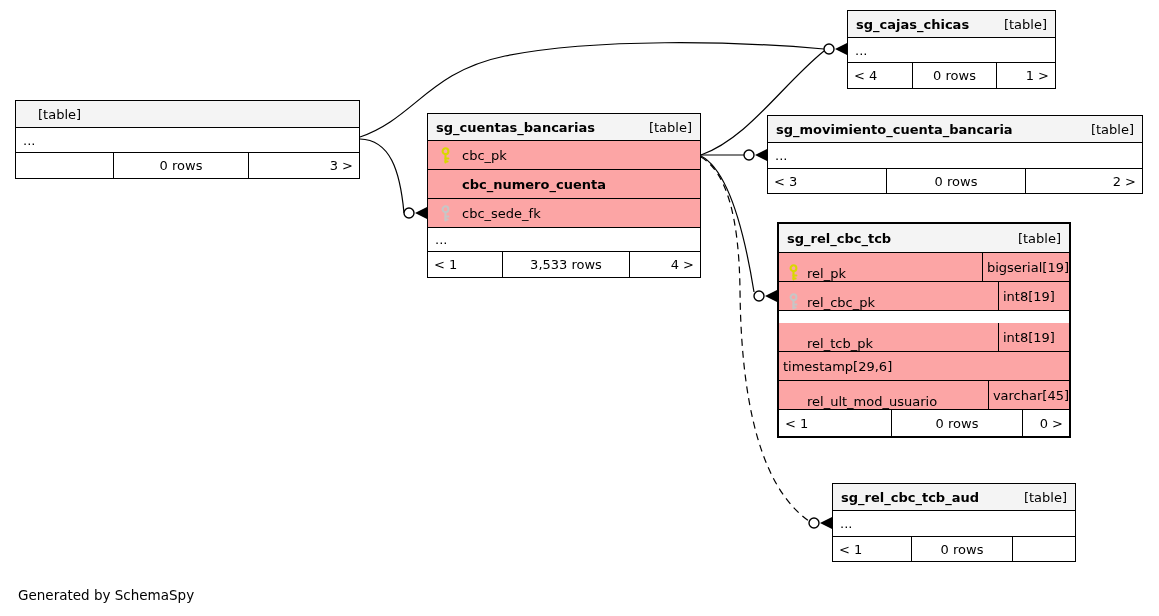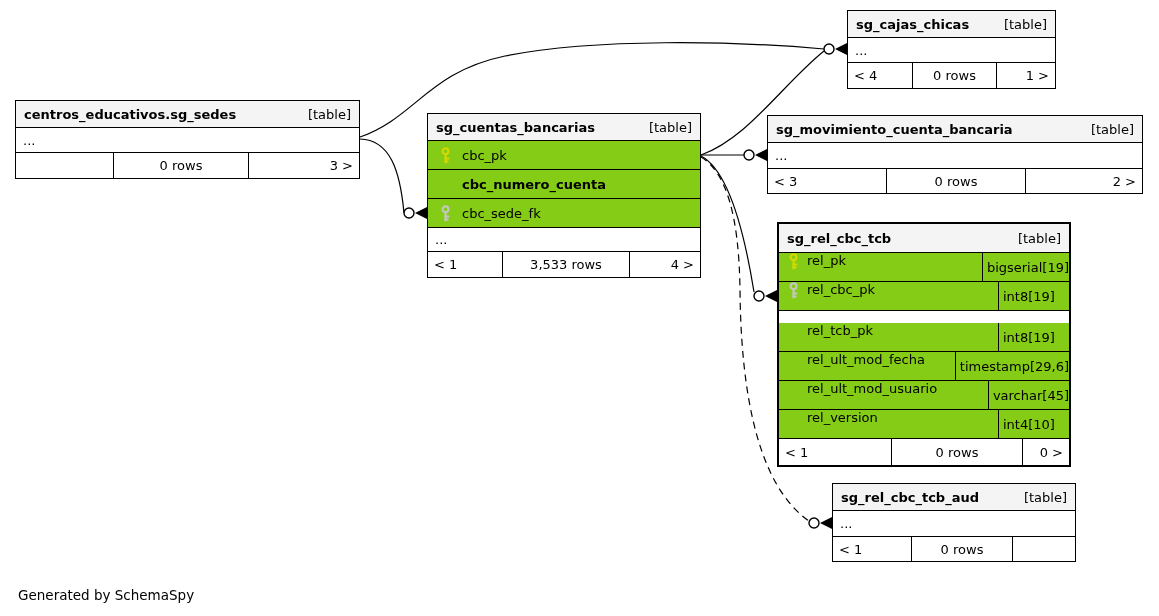--- a/index.html
+++ b/index.html
@@ -15,32 +15,32 @@
   .marker-circle{fill:#fff;stroke:#000;stroke-width:1.4;}
   .marker-crow{fill:#000;stroke:none;}
   .tnode{position:absolute;background:#fff;border:1px solid #000;}
   .tnode.thick{border-width:2px;}
   .thead{
     display:flex;justify-content:space-between;align-items:center;
     background:#f4f4f4;border-bottom:1px solid #000;padding:0 8px;text-align:right;
   }
   .tname{font-weight:bold;white-space:nowrap;}
   .ttag{font-weight:normal;padding-left:14px;white-space:nowrap;}
-  .crow{display:flex;align-items:center;border-bottom:1px solid #000;background:#84cc16;}
+  .crow{display:flex;align-items:center;border-bottom:1px solid #000;background:#fca5a5;}
   .iconslot{width:34px;display:flex;justify-content:center;align-items:center;flex:0 0 auto;}
   .iconslot.narrow{width:28px;}
   .colname{white-space:nowrap;}
   .ellip{padding-left:7px;display:flex;align-items:center;border-bottom:1px solid #000;}
   .tfoot{display:flex;align-items:stretch;}
   .tfoot .fcell{display:flex;align-items:center;overflow:hidden;white-space:nowrap;}
   .tfoot .fcell + .fcell{border-left:1px solid #000;}
   .fcell.left{padding-left:6px;justify-content:flex-start;}
   .fcell.center{justify-content:center;}
   .fcell.right{justify-content:flex-end;padding-right:6px;}
-  .namecell{display:flex;align-items:flex-start;border-right:1px solid #000;height:100%;}
+  .namecell{display:flex;align-items:flex-end;border-right:1px solid #000;height:100%;}
   .typecell{padding-left:4px;display:flex;align-items:center;white-space:nowrap;}
   .keyicon{display:block;}
   .keyicon.pk{stroke:#d8d800;}
   .keyicon.fk{stroke:#c6c6c6;}
   .credit{position:absolute;left:18px;top:587px;font-size:13.5px;}
 </style>
 </head>
 <body>
 
 <svg class="edges" width="1159" height="616" viewBox="0 0 1159 616">
@@ -63,21 +63,20 @@
   <circle class="marker-circle" cx="759" cy="296" r="5"></circle>
   <polygon class="marker-crow" points="765,296 777,290 777,302"></polygon>
 
   <path class="edge dashed" d="M701,157 C726,172 739,215 740,290 C741,400 760,487 809,521"></path>
   <circle class="marker-circle" cx="814" cy="523" r="5"></circle>
   <polygon class="marker-crow" points="820,523 832,517 832,529"></polygon>
 </svg>
 
 <div class="tnode" style="left:15px;top:100px;width:345px;">
   <div class="thead" style="height:27px;">
-    <span class="tname">centros_educativos.sg_sedes</span>
     <span class="ttag">[table]</span>
   </div>
   <div class="ellip" style="height:25px;">...</div>
   <div class="tfoot" style="height:25px;">
     <div class="fcell left" style="width:97px;"></div>
     <div class="fcell center" style="width:135px;">0 rows</div>
     <div class="fcell right" style="flex:1;">3 &gt;</div>
   </div>
 </div>
 
@@ -180,39 +179,28 @@
     <div class="typecell">int8[19]</div>
   </div>
   <div class="crow" style="height:29px;margin-top:12px;">
     <div class="namecell" style="width:220px;">
       <span class="iconslot narrow"></span>
       <span class="colname">rel_tcb_pk</span>
     </div>
     <div class="typecell">int8[19]</div>
   </div>
   <div class="crow" style="height:29px;">
-    <div class="namecell" style="width:220px;">
-      <span class="iconslot narrow"></span>
-      <span class="colname">rel_ult_mod_fecha</span>
-    </div>
     <div class="typecell">timestamp[29,6]</div>
   </div>
   <div class="crow" style="height:29px;">
     <div class="namecell" style="width:220px;">
       <span class="iconslot narrow"></span>
       <span class="colname">rel_ult_mod_usuario</span>
     </div>
     <div class="typecell">varchar[45]</div>
-  </div>
-  <div class="crow" style="height:29px;">
-    <div class="namecell" style="width:220px;">
-      <span class="iconslot narrow"></span>
-      <span class="colname">rel_version</span>
-    </div>
-    <div class="typecell">int4[10]</div>
   </div>
   <div class="tfoot" style="height:26px;">
     <div class="fcell left" style="width:112px;">&lt; 1</div>
     <div class="fcell center" style="width:131px;">0 rows</div>
     <div class="fcell right" style="flex:1;">0 &gt;</div>
   </div>
 </div>
 
 <div class="tnode" style="left:832px;top:483px;width:244px;">
   <div class="thead" style="height:27px;">

